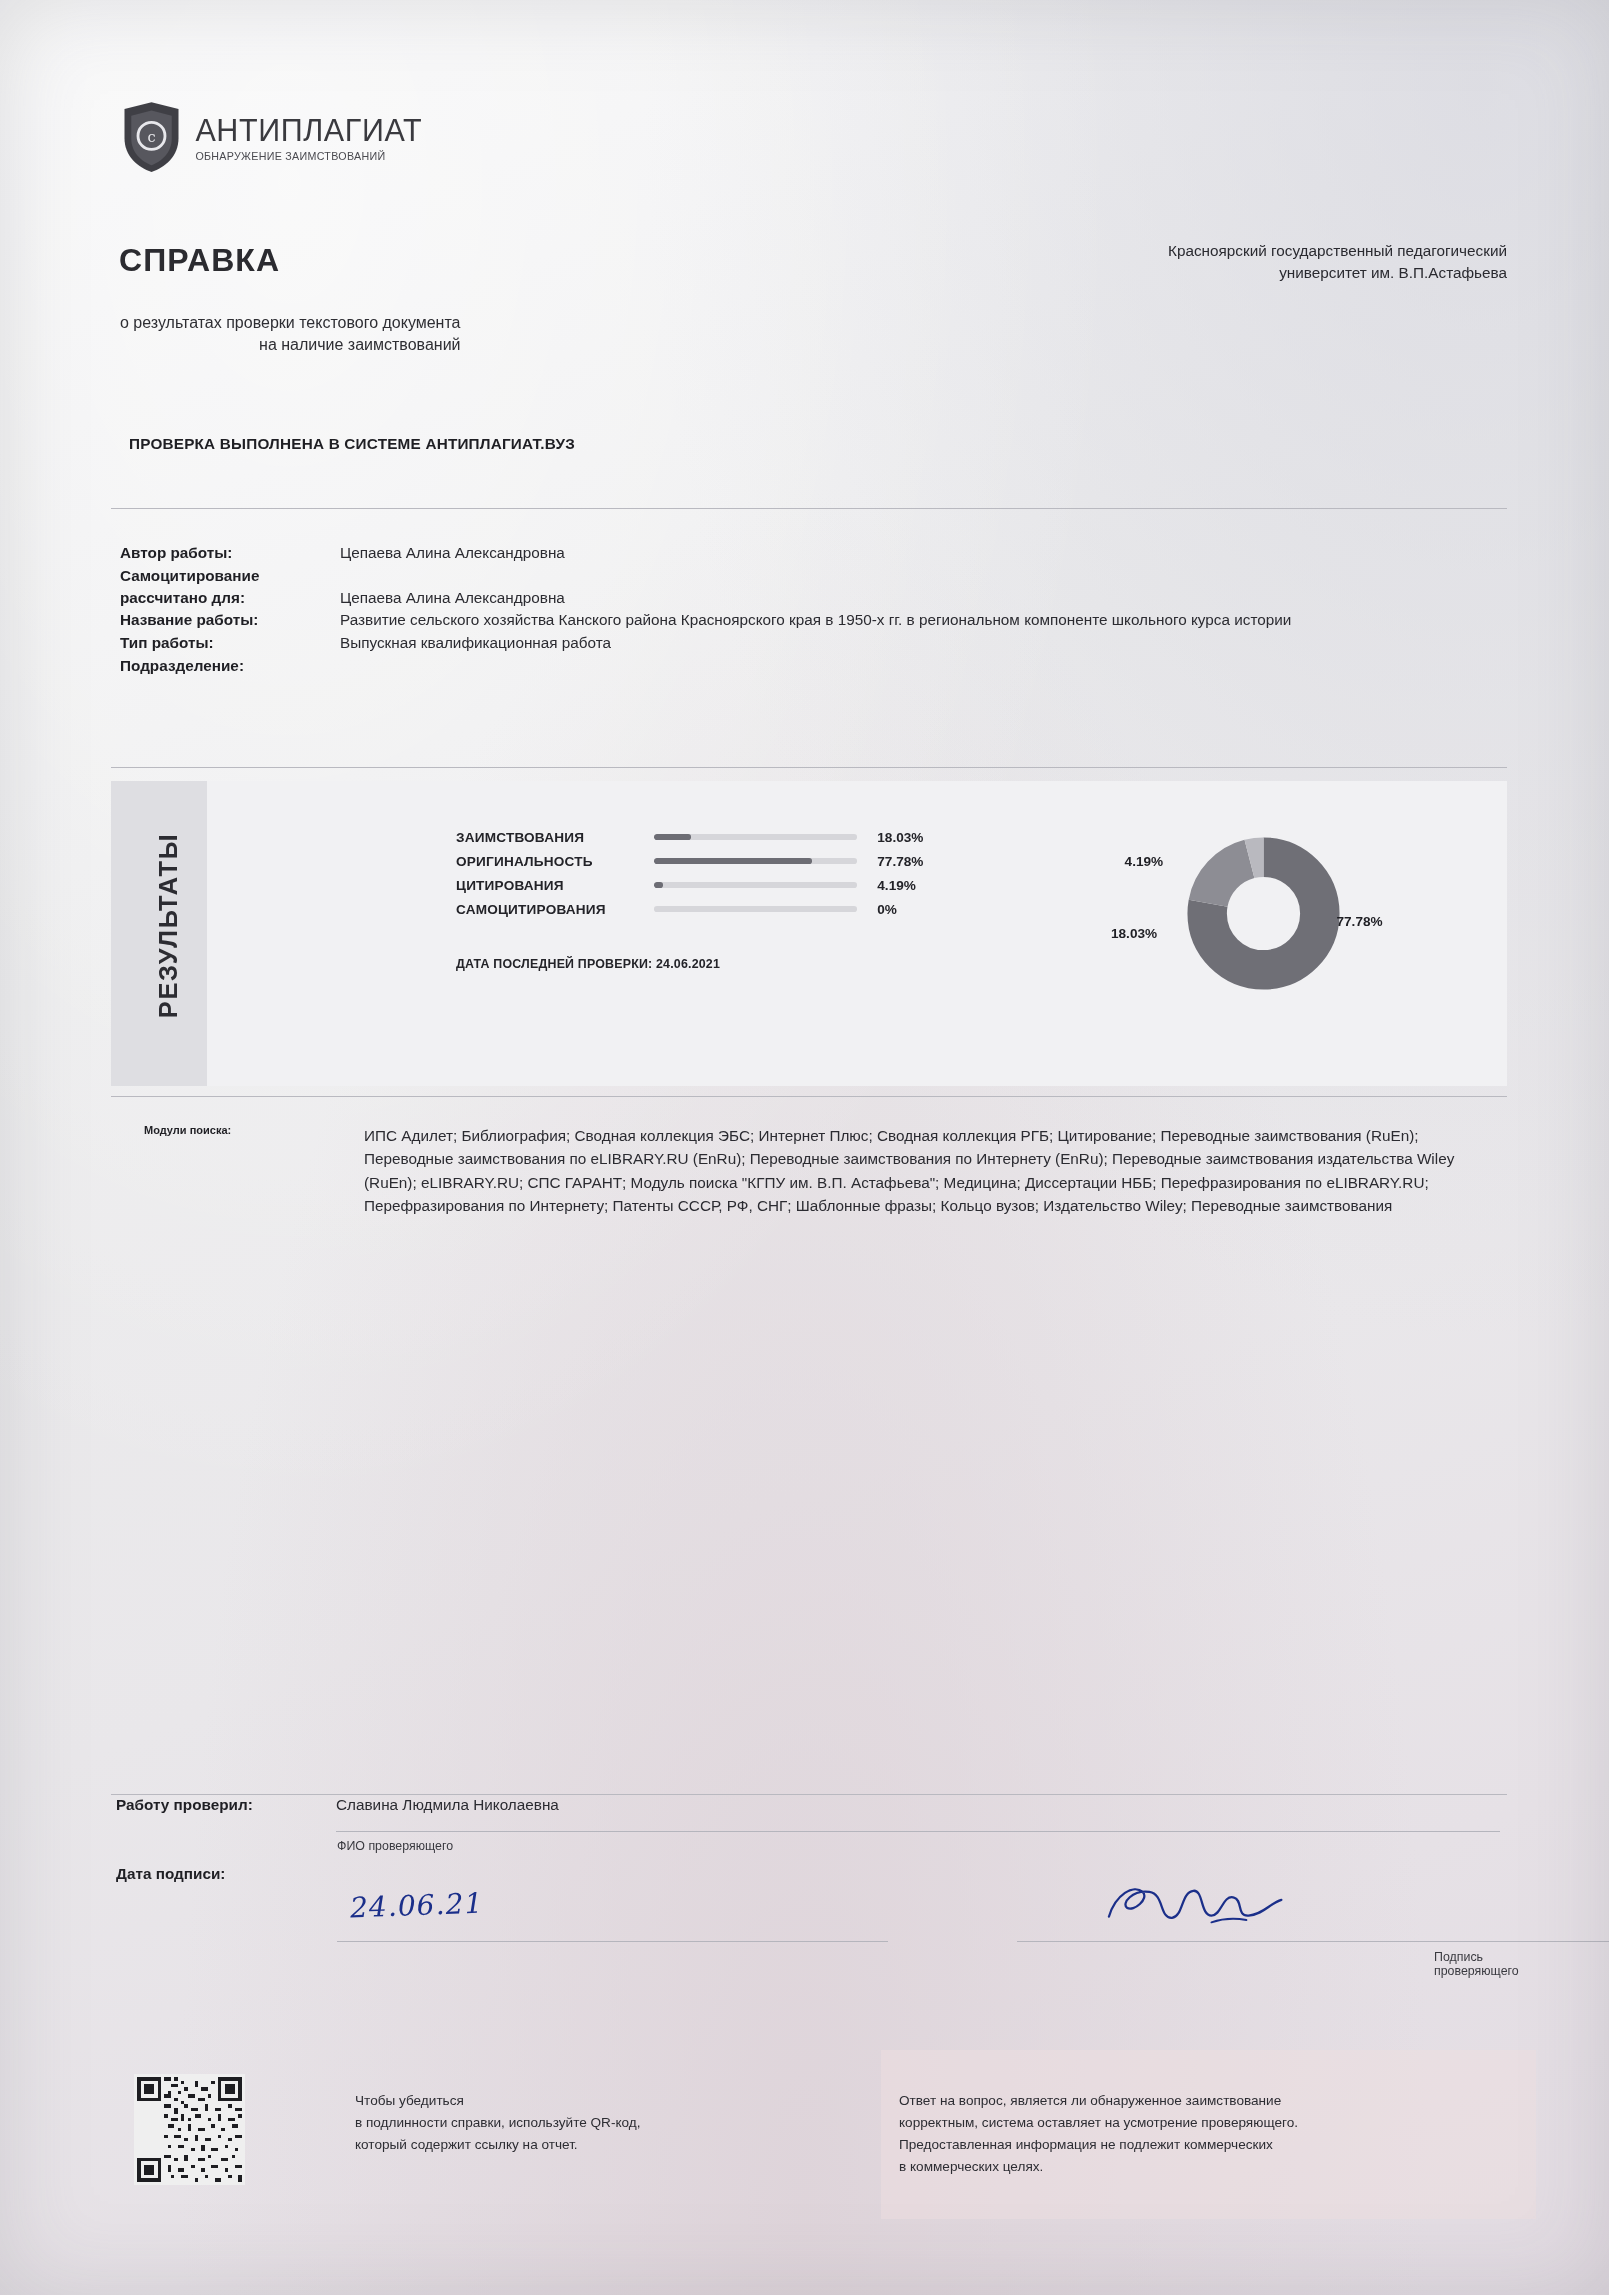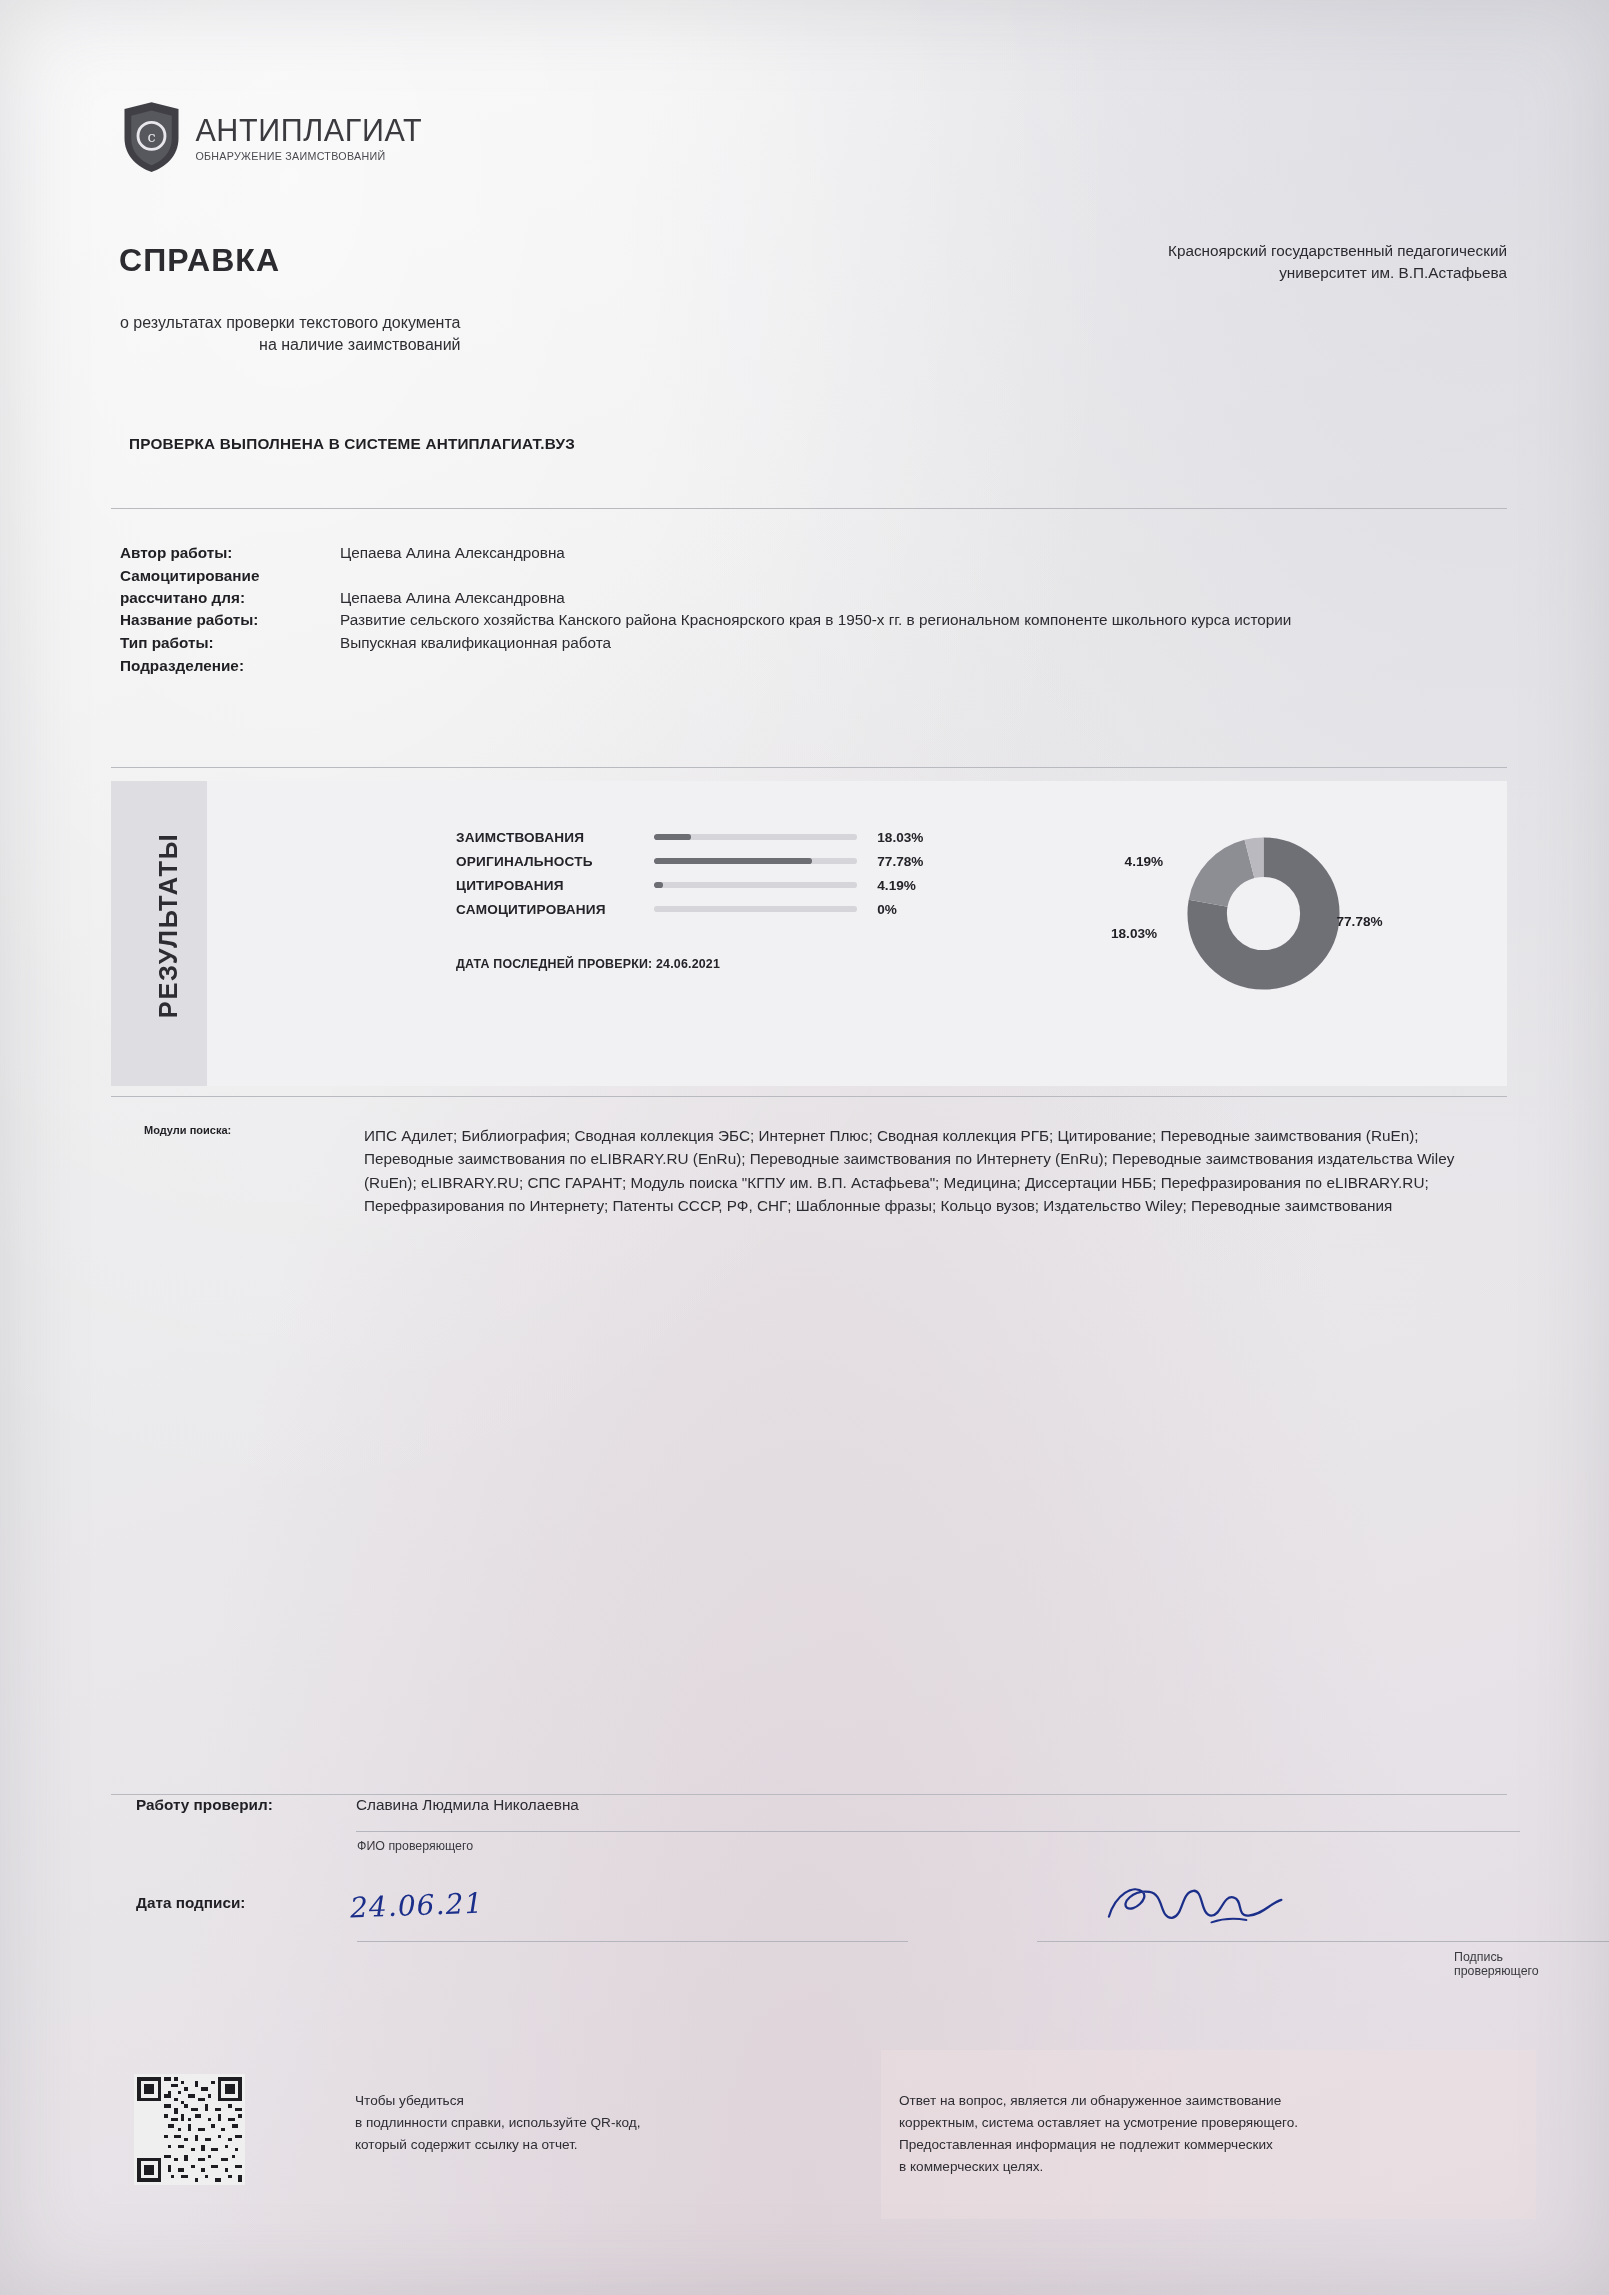--- a/index.html
+++ b/index.html
@@ -275,21 +275,21 @@
   .modules-text {
     font-size: 15.3px;
     line-height: 1.52;
     color: #2b2b31;
     max-width: 1141px;
   }
 
   
   .sign-area {
     position: absolute;
-    left: 136px;
+    left: 116px;
     top: 1796px;
     width: 1378px;
   }
   .sign-row {
     position: relative;
     display: flex;
     align-items: flex-end;
   }
   .sign-label {
     width: 220px;
@@ -498,21 +498,21 @@
     <div class="hr hr-4"></div>
 
     <div class="sign-area">
       <div class="sign-row">
         <div class="sign-label">Работу проверил:</div>
         <div class="sign-value">Славина Людмила Николаевна</div>
       </div>
       <div class="sign-line" style="left:220px; top:35px; width:1164px;"></div>
       <div class="caption" style="left:221px; top:43px;">ФИО проверяющего</div>
 
-      <div class="sign-row" style="margin-top:75px;">
+      <div class="sign-row" style="margin-top:46px;">
         <div class="sign-label">Дата подписи:</div>
         <div class="sign-value" style="visibility:hidden;">24.06.21</div>
       </div>
       <div class="sign-line" style="left:221px; top:145px; width:551px;"></div>
       <div class="sign-line" style="left:901px; top:145px; width:594px;"></div>
       <div class="caption" style="left:1318px; top:154px;">Подпись проверяющего</div>
     </div>
 
     <div class="handwritten-date">24.06.21</div>
 

